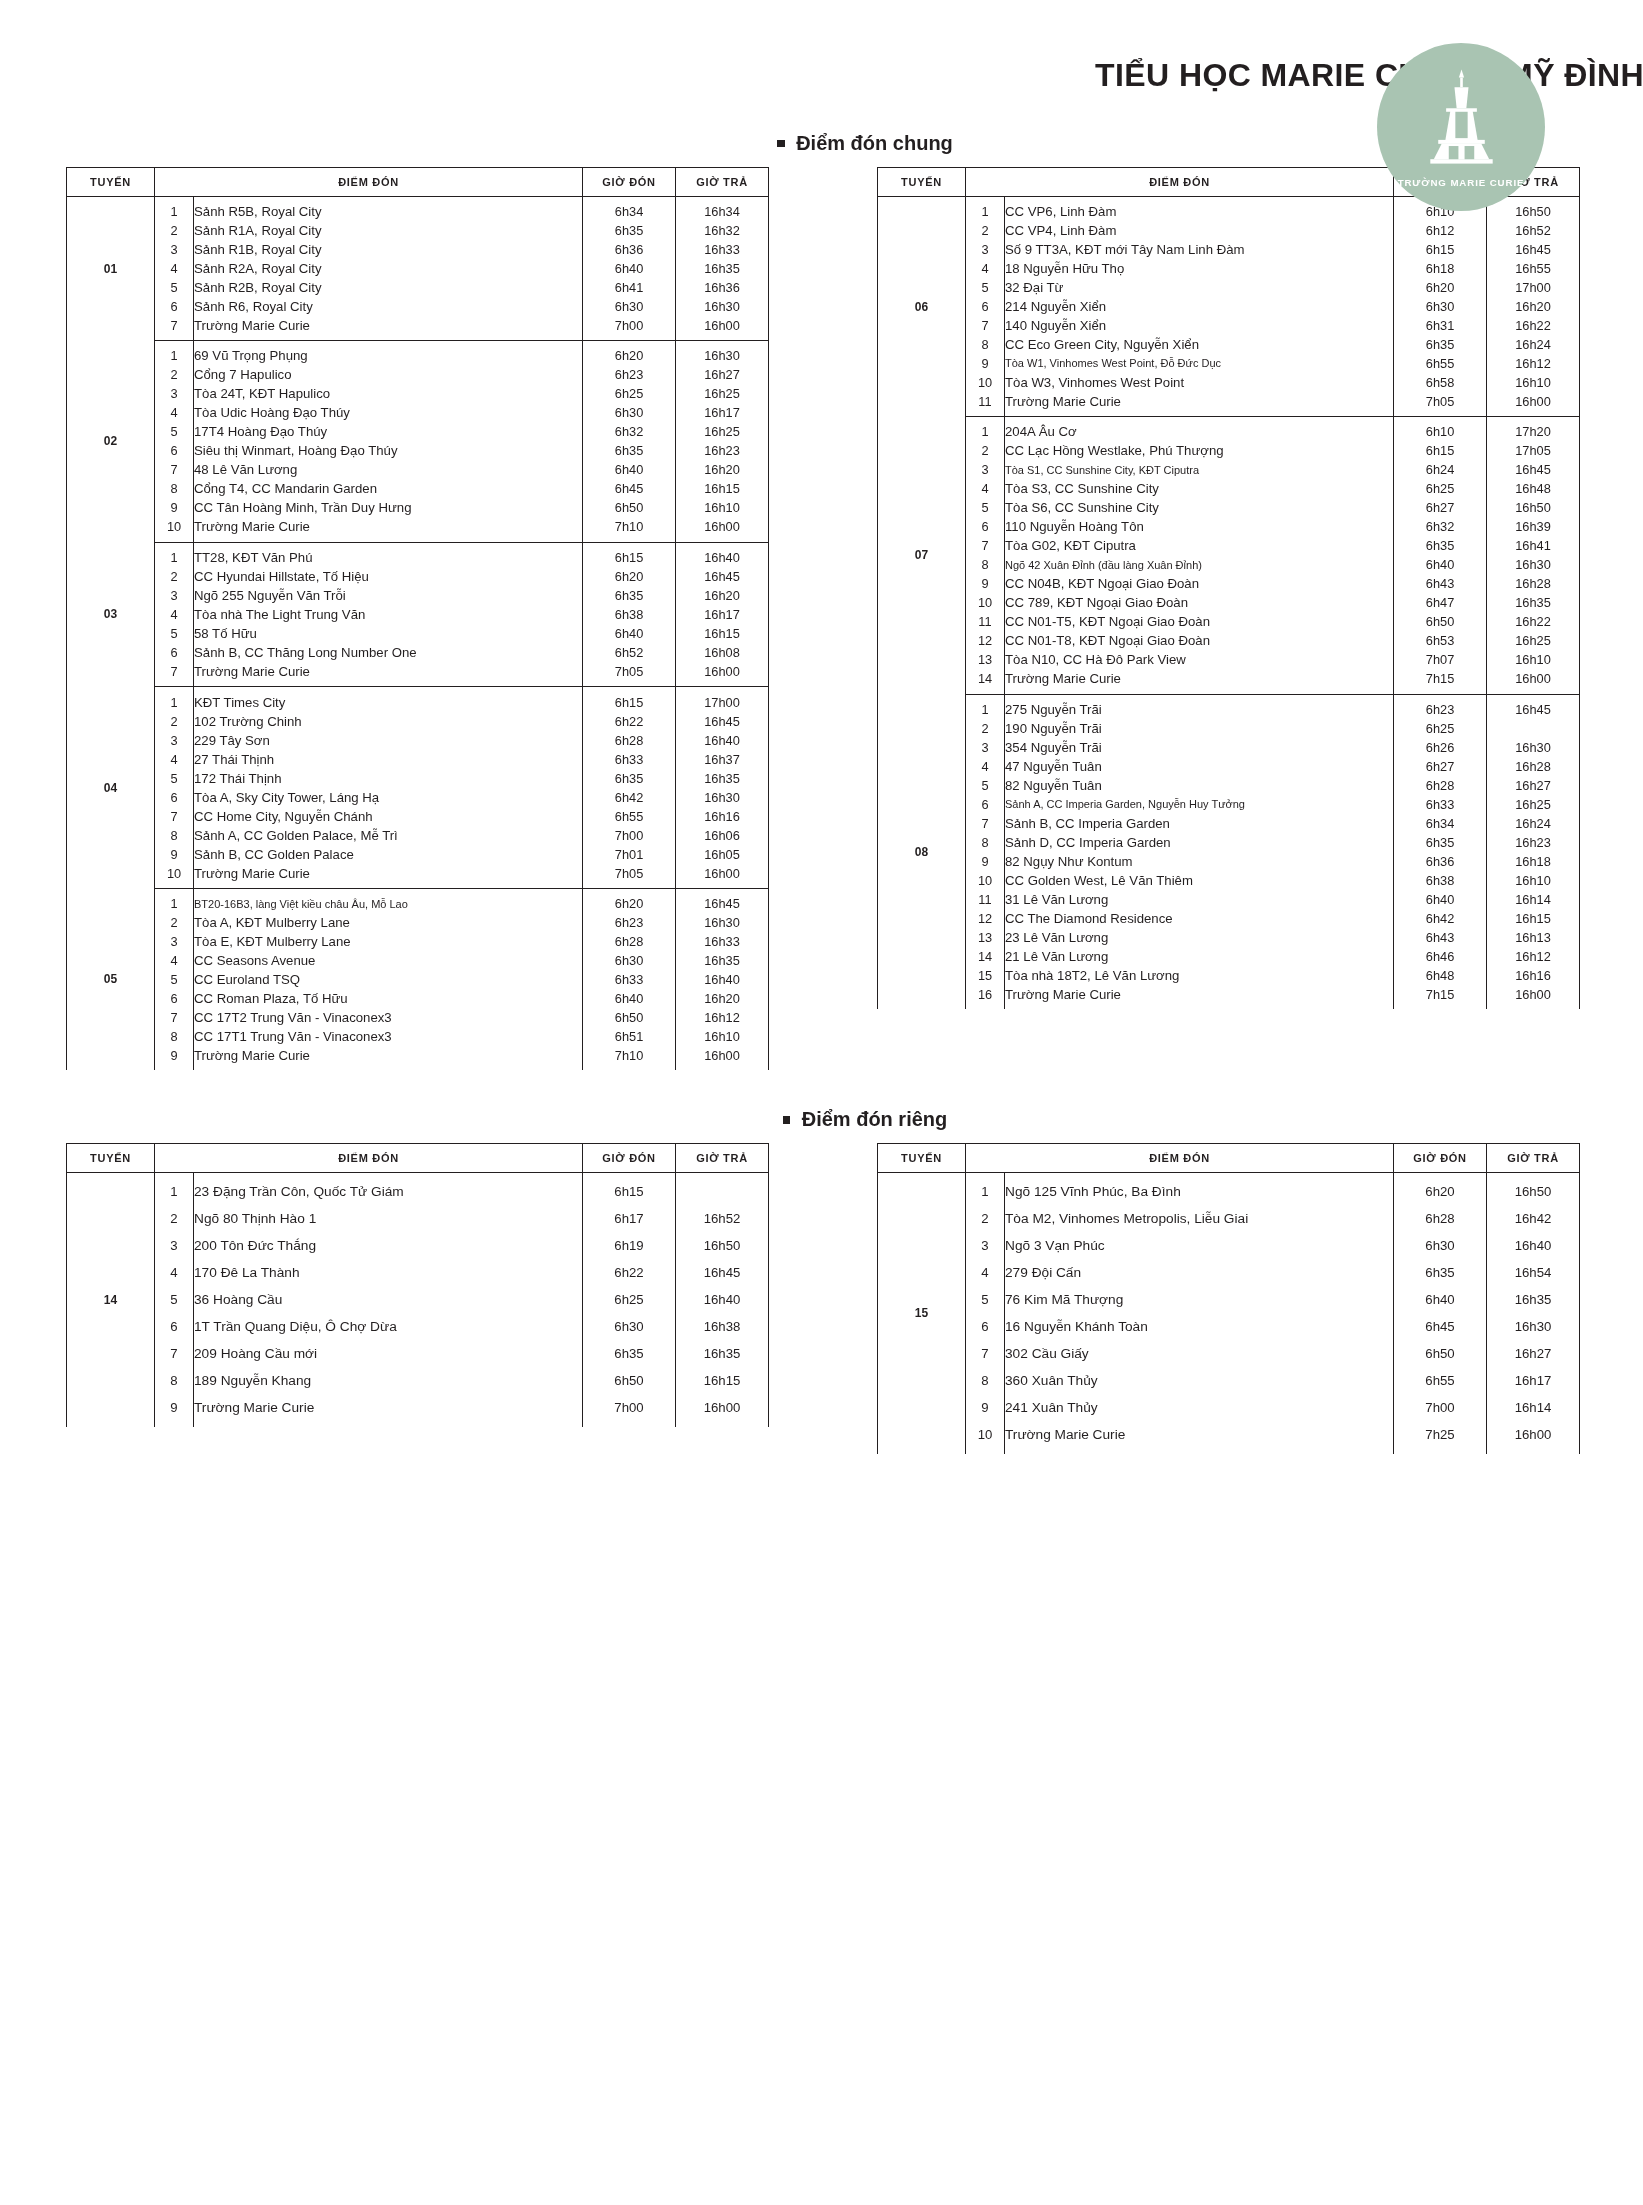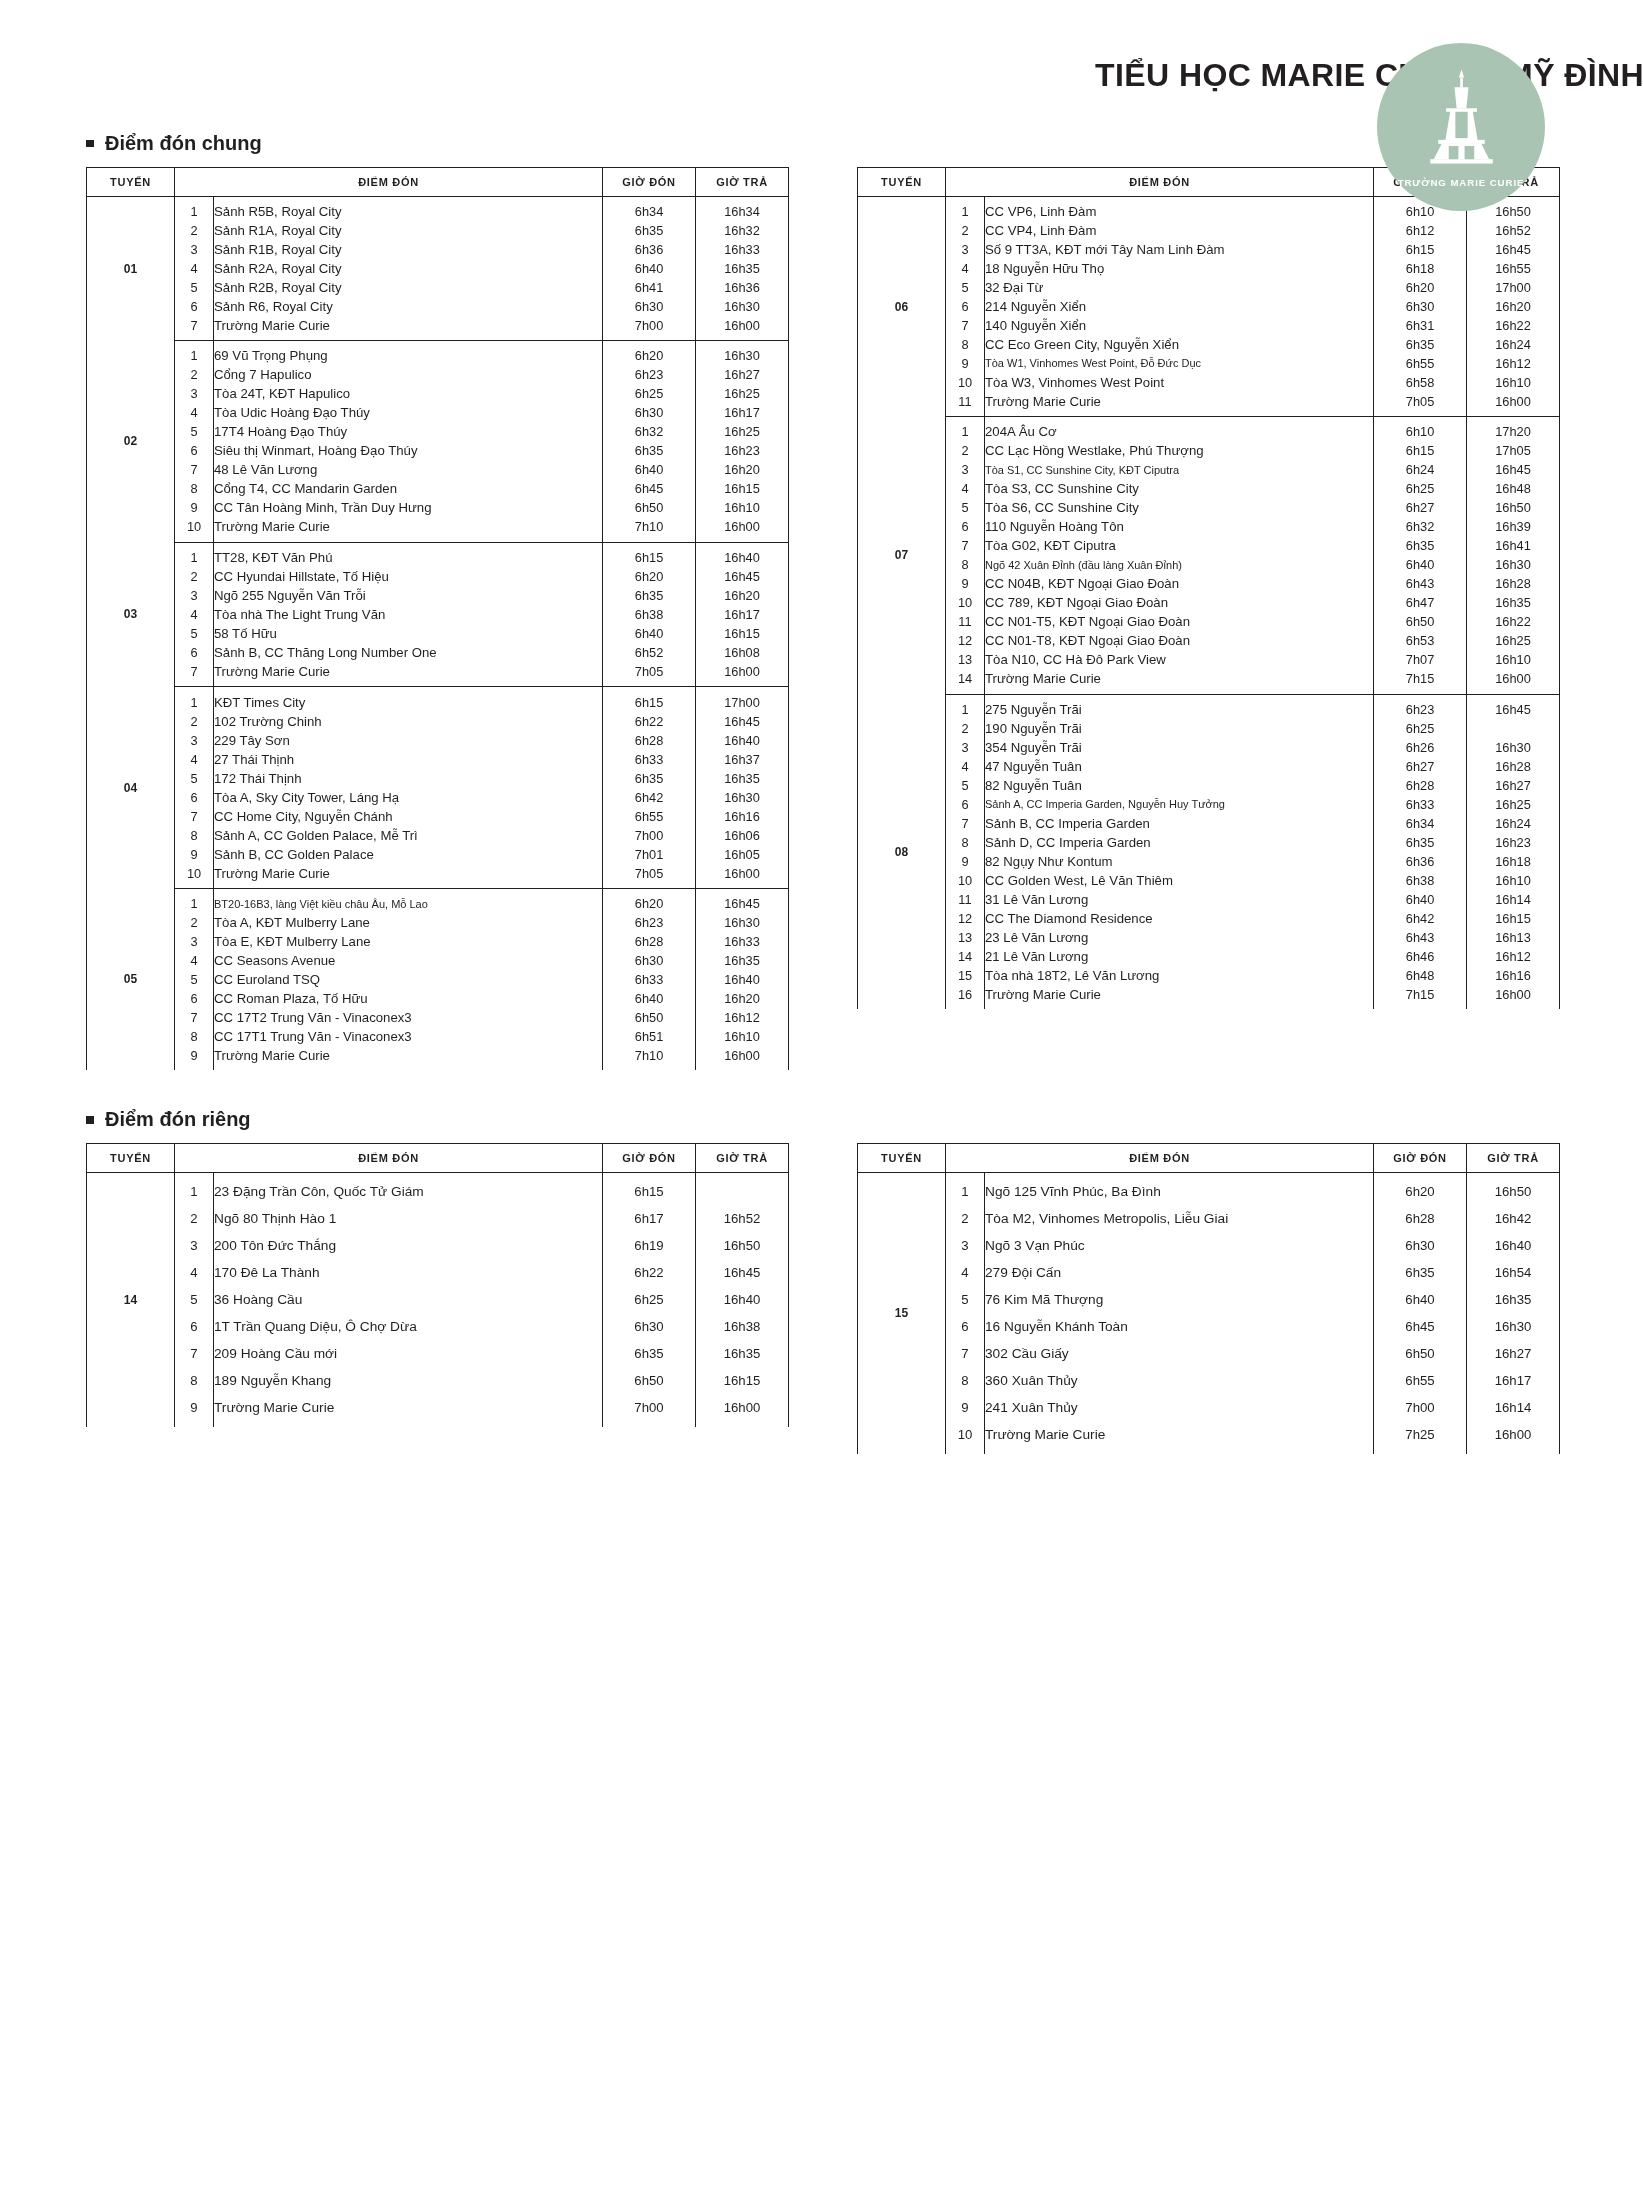--- a/index.html
+++ b/index.html
@@ -73,33 +73,34 @@
   }
 
   
   .section-heading {
     margin: 38px 0 11.5px 86px;
     font-size: 20px;
     font-weight: 700;
     color: #231f20;
     display: flex;
     align-items: center;
+    justify-content: center;
   }
   .section-heading .bullet {
     width: 7.5px;
     height: 7.5px;
     background: #231f20;
     display: inline-block;
     margin-right: 11.5px;
   }
 
   .columns {
     display: flex;
     justify-content: space-between;
-    padding: 0 86px;
+    padding: 0 66px;
     box-sizing: border-box;
     width: 100%;
     align-items: flex-start;
   }
   .col {
     width: 701px;
   }
 
   
   table.bus {

